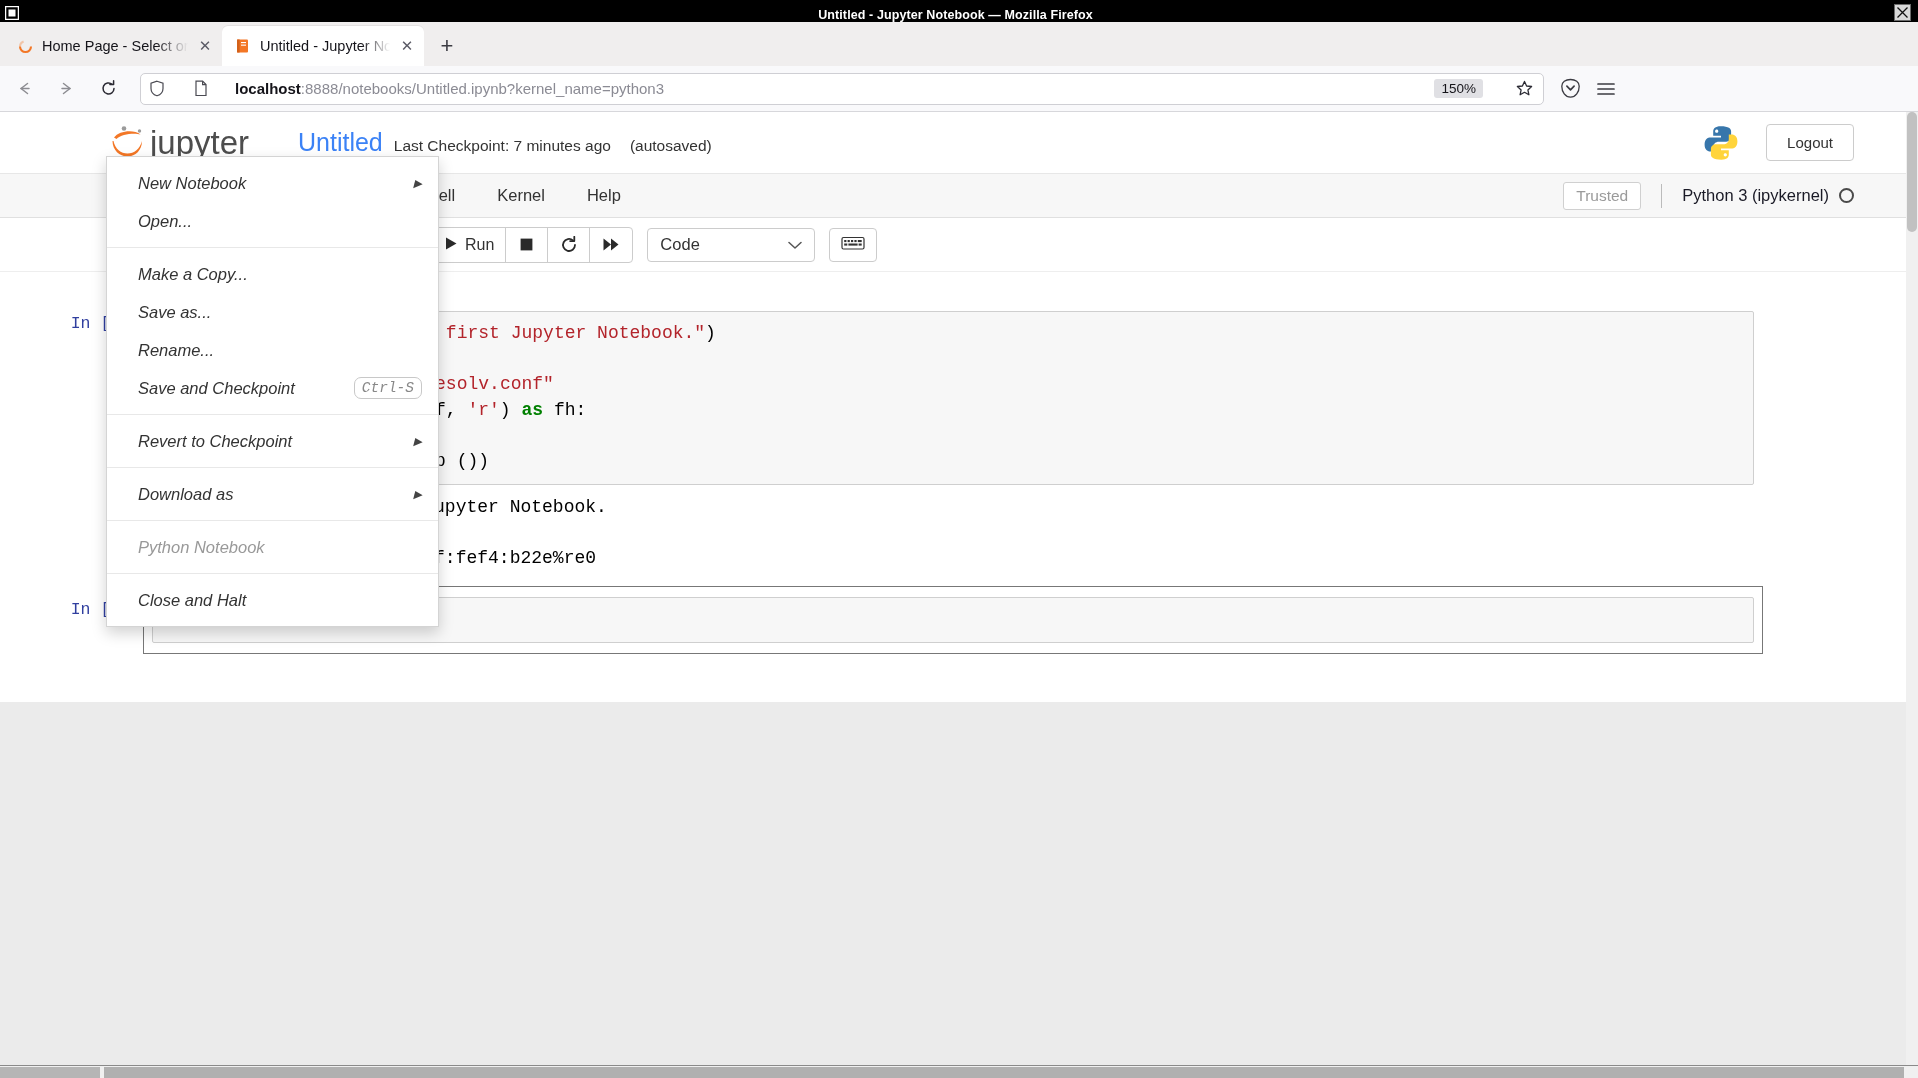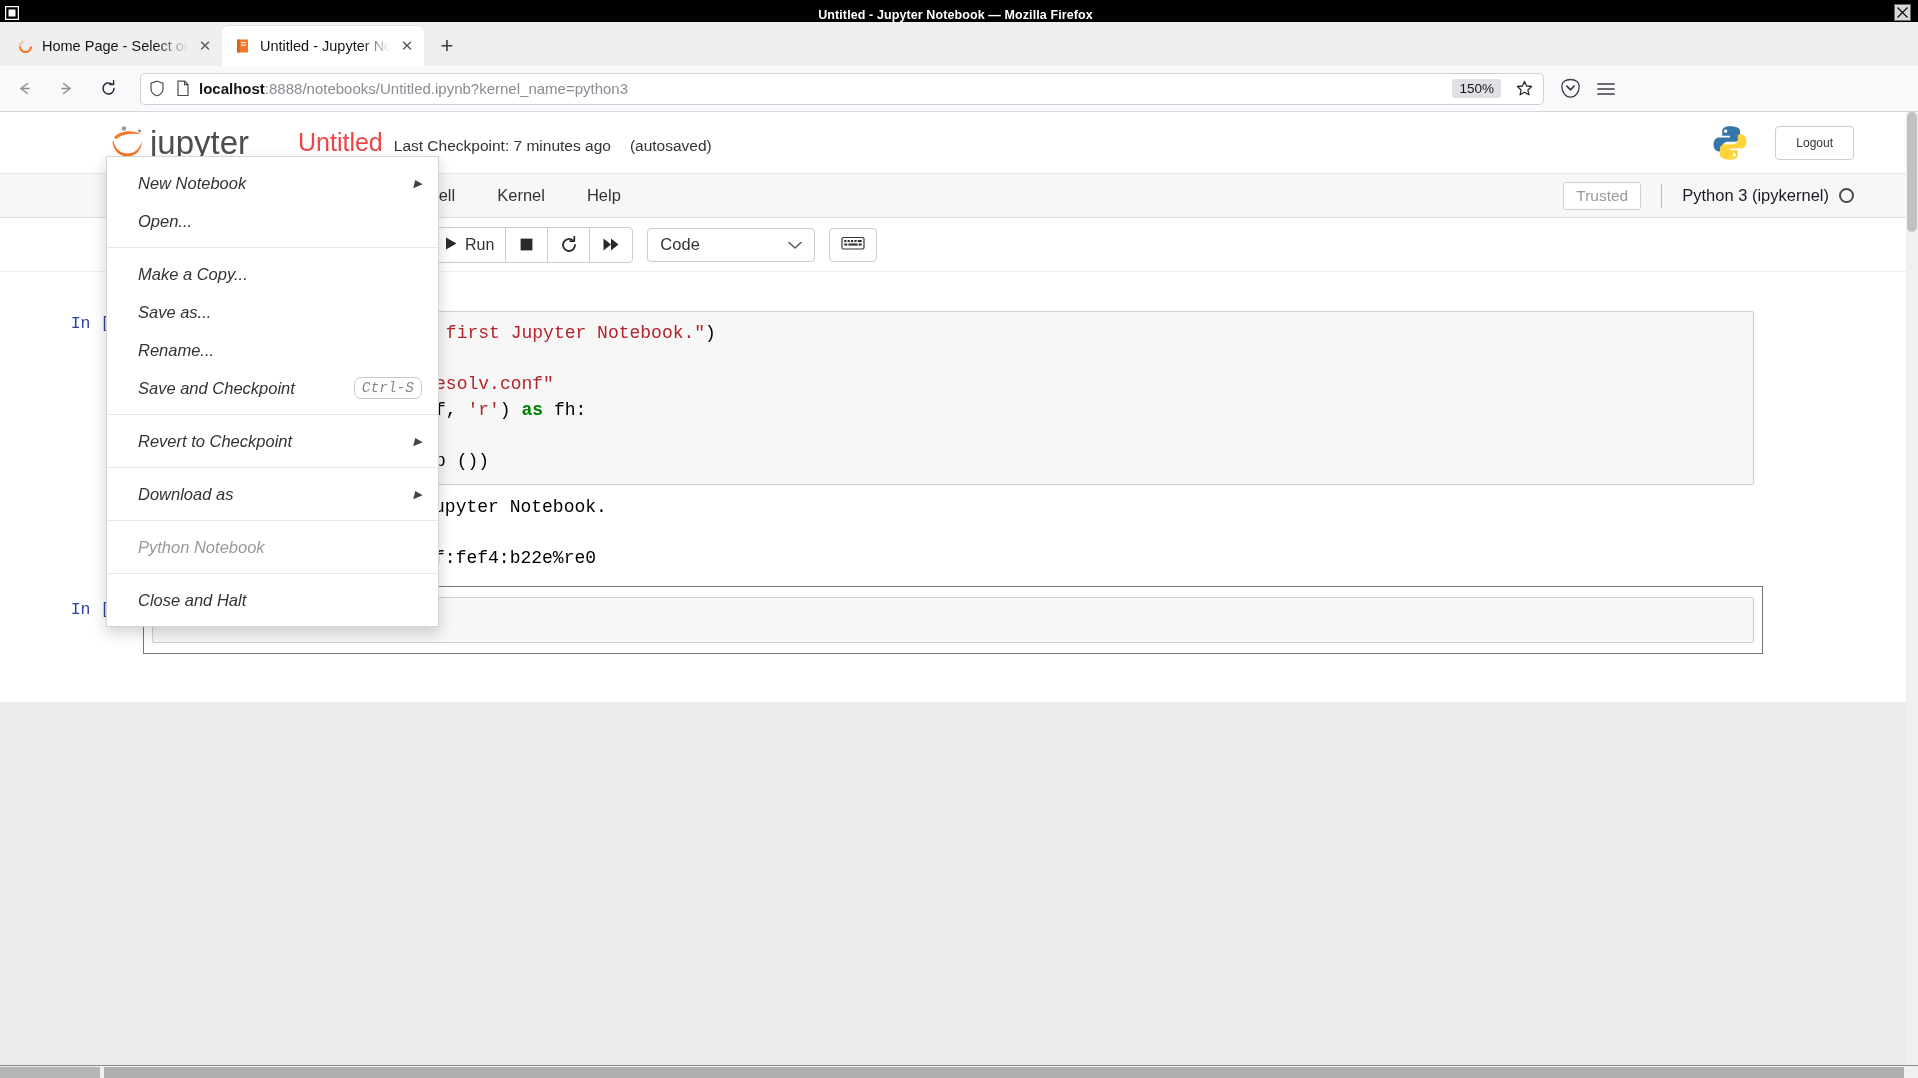--- a/index.html
+++ b/index.html
@@ -65,21 +65,21 @@
   }
   .nav-btn {
     width: 36px; height: 32px; margin-left: 6px;
     display:flex; align-items:center; justify-content:center;
     color: #8d8d92; font-size: 19px;
   }
   .nav-btn.active-nav { color: #2b2a33; }
   #urlbar {
     flex: 1; height: 32px; margin: 0 10px 0 14px;
     background: #fff; border: 1px solid #cfcfd4; border-radius: 5px;
-    display: flex; align-items: center; padding: 0 6px; gap: 6px;
+    display: flex; align-items: center; padding: 0 6px; gap: 24px;
     max-width: 1404px;
   }
   #urlbar .shield-ico, #urlbar .page-ico { width: 20px; height:20px; display:flex; align-items:center; justify-content:center; color:#4a4a52;}
   #urlbar .url-text { font-size: 15px; color: #8b8b94; white-space: nowrap; }
   #urlbar .url-text b { color: #15141a; font-weight: 700; }
   #zoom-badge {
     font-size: 13.5px; color: #15141a; background: #e0e0e4;
     border-radius: 3px; padding: 2px 7px; margin-left: auto;
   }
   #star-btn { width: 26px; height: 26px; display:flex; align-items:center; justify-content:center; margin-left:4px;}
@@ -94,31 +94,31 @@
   #jp-container {
     position: absolute; left: 0; top: 0; width: 1906px; background: #fff;
   }
   #jp-header {
     height: 62px; background: #fff; border-bottom: 1px solid #e7e7e7;
     display: flex; align-items: center; padding-left: 106px;
   }
   #jp-logo { display: flex; align-items: center; gap: 0px; }
   #jp-logo svg { display: block; }
   #jp-title-wrap { display: flex; align-items: baseline; gap: 11px; margin-left: 32px;}
-  #nb-name { font-size: 25px; color: #ef4444; }
+  #nb-name { font-size: 25px; color: #3b82f6; }
   #nb-checkpoint { font-size: 15.5px; color: #333; }
   #nb-autosave { font-size: 15.5px; color: #333; margin-left: 8px;}
   #jp-header-right {
     margin-left: auto; display: flex; align-items: center; gap: 26px;
     margin-right: 52px;
   }
   #py-logo { width: 38px; height: 38px; }
   #logout-btn {
     border: 1px solid #ccc; background: #fff; border-radius: 4px;
-    padding: 9px 20px; font-size: 12px; color: #333;
+    padding: 9px 20px; font-size: 15px; color: #333;
   }
 
   
   #jp-menubar-row {
     height: 44px; background: #f7f7f7; border-bottom: 1px solid #e0e0e0;
     display: flex; align-items: stretch; padding-left: 106px;
     position: relative;
   }
   .menu-item {
     display: flex; align-items: center; padding: 0 21px;

